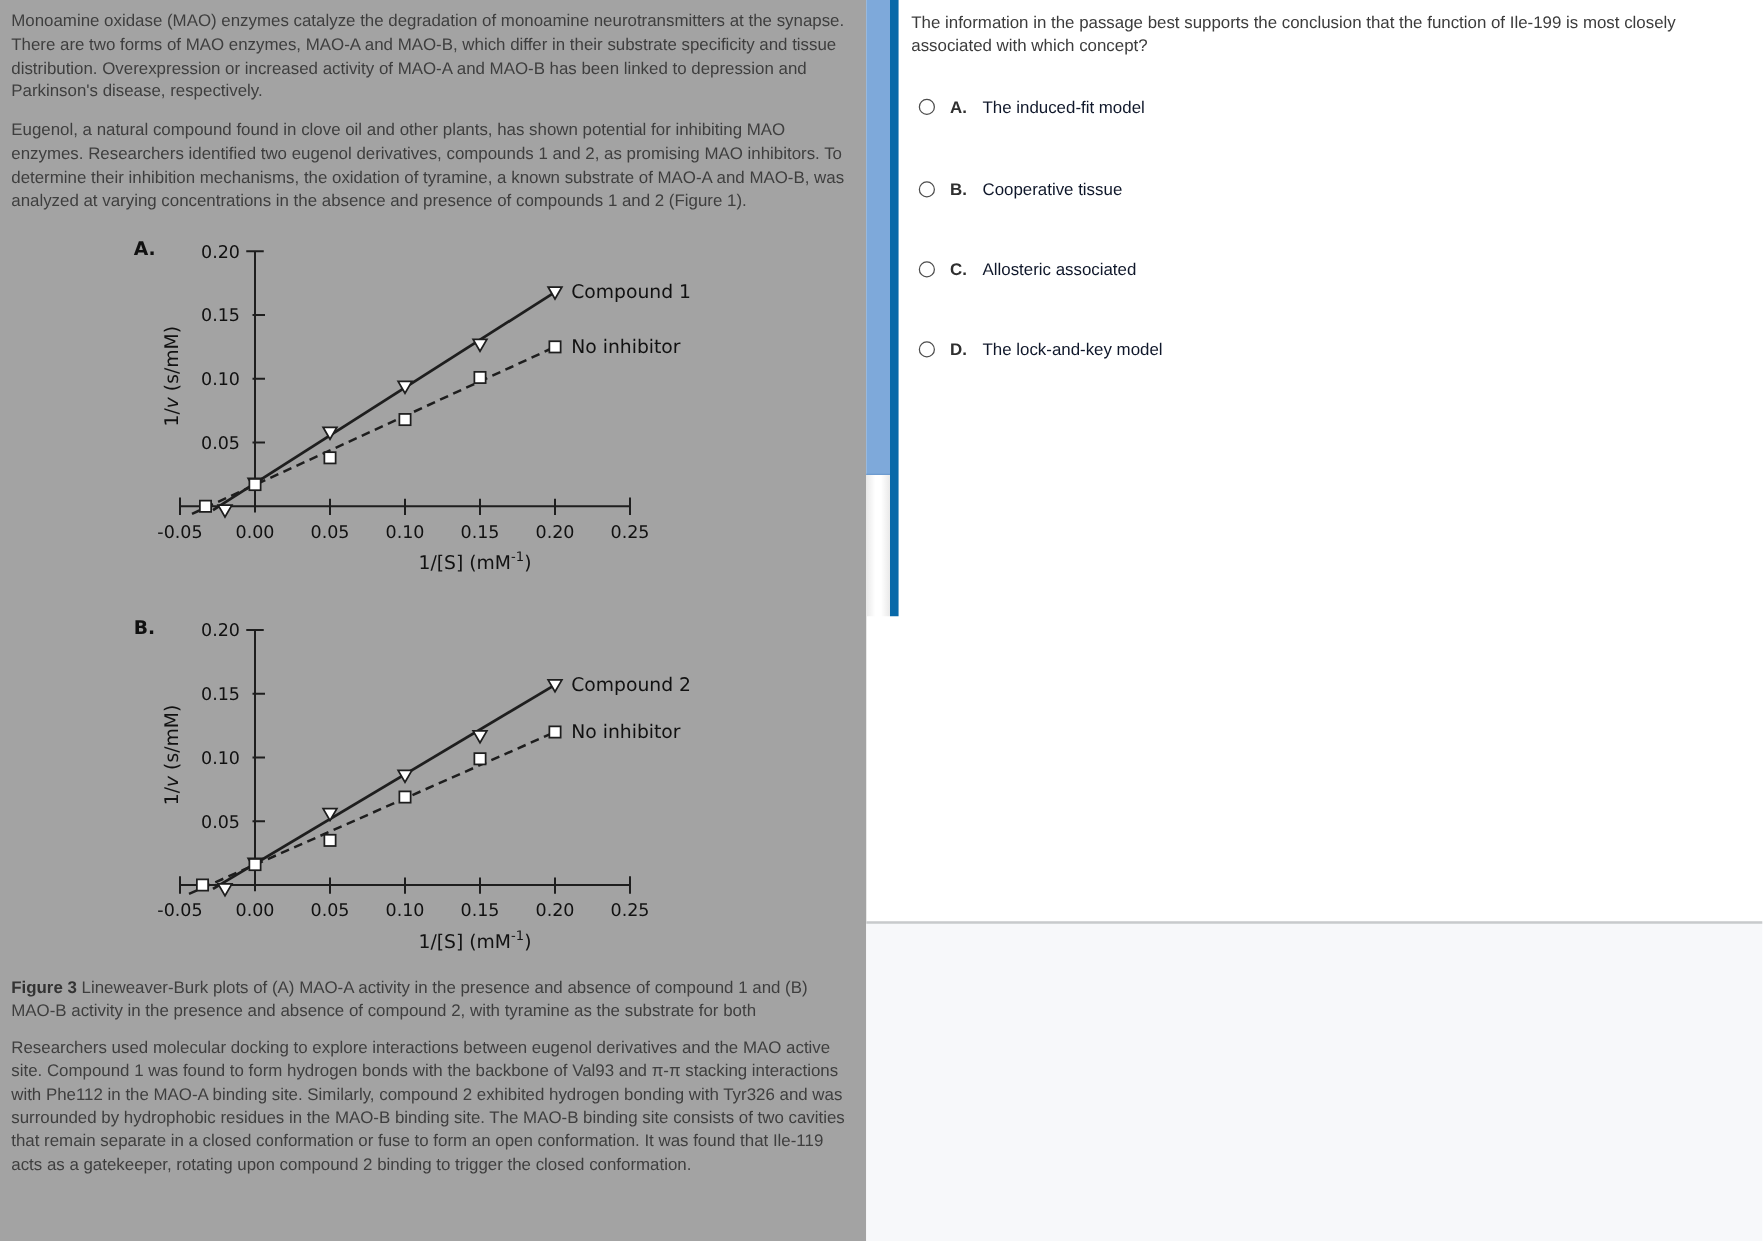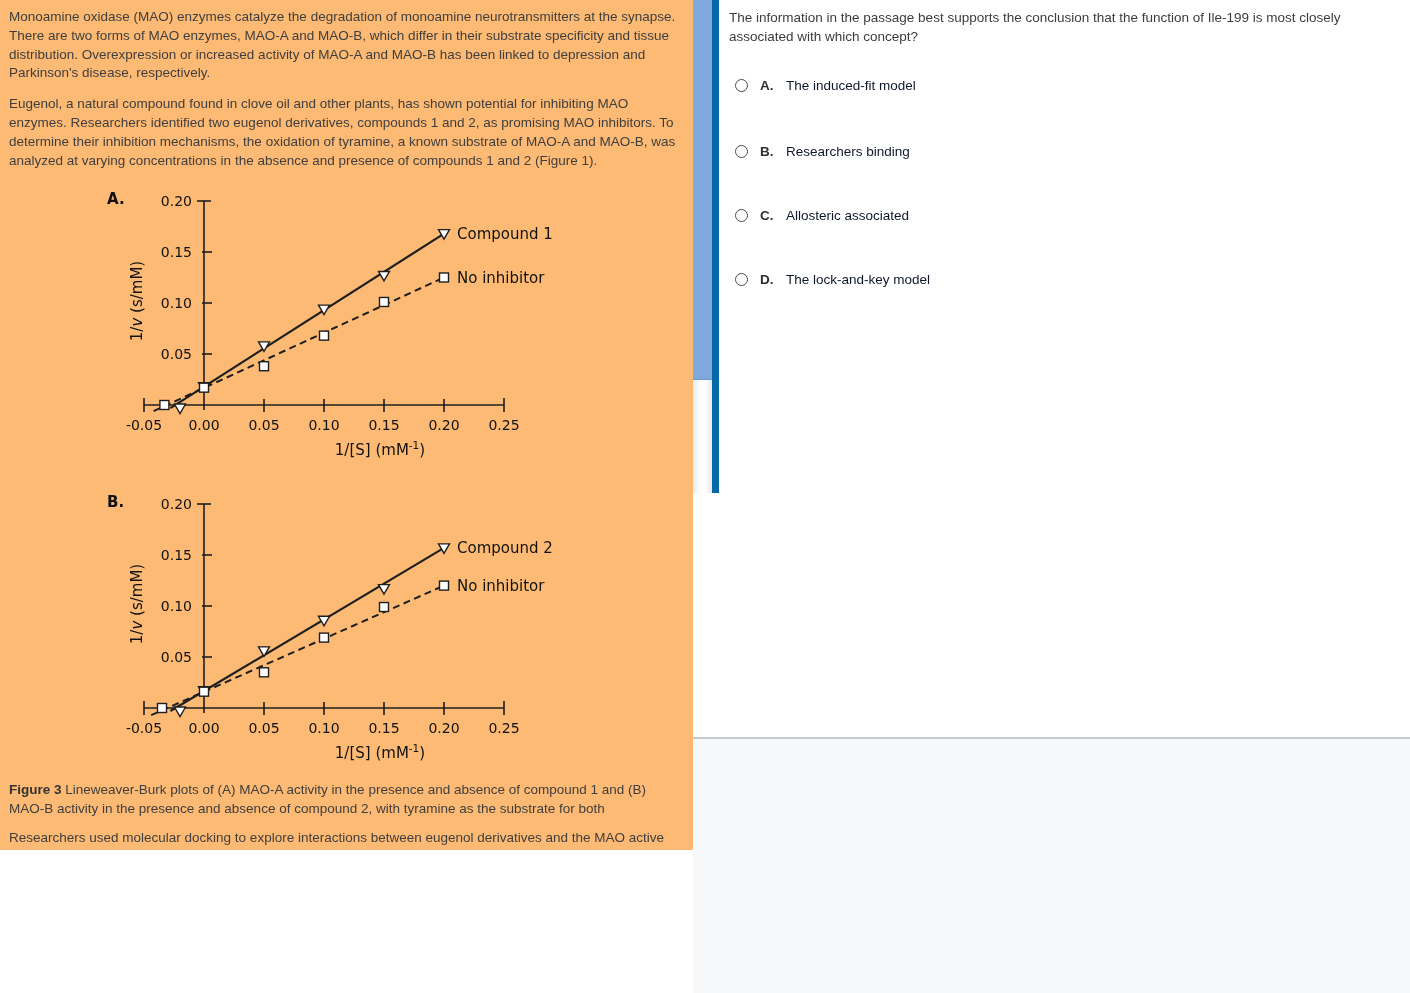--- a/index.html
+++ b/index.html
@@ -6,22 +6,22 @@
   html, body {
     width: 1410px; height: 993px; overflow: hidden;
     background: #ffffff;
     font-family: "Liberation Sans", sans-serif;
     color: #3e3e3e;
   }
   body { position: relative; }
 
   
   .passage {
-    position: absolute; left: 0; top: 0; width: 693px; height: 850px;
-    padding: 8px 0 0 9px; background: #fdba74; overflow: hidden;
+    position: absolute; left: 0; top: 0; width: 693px; height: 993px;
+    padding: 8px 0 0 9px; background: #a3a3a3; overflow: hidden;
   }
   .passage p {
     width: 676px; font-size: 13.5px; line-height: 18.8px; color: #3e3e3e;
   }
   .passage .p1 { margin-bottom: 12px; }
   .chart { display: block; margin-left: 88px; }
   .chart-a { margin-top: 13px; }
   .chart-b { margin-top: 15px; }
   .caption { margin-top: 7px; }
   .caption b { color: #333; }
@@ -180,21 +180,21 @@
   <div class="question">The information in the passage best supports the conclusion that the function of Ile-199 is most closely associated with which concept?</div>
 
   <div class="option" style="top:76px">
     <span class="radio"></span>
     <span class="letter">A.</span>
     <span class="opt-text">The induced-fit model</span>
   </div>
   <div class="option" style="top:142px">
     <span class="radio"></span>
     <span class="letter">B.</span>
-    <span class="opt-text">Researchers binding</span>
+    <span class="opt-text">Cooperative tissue</span>
   </div>
   <div class="option" style="top:206px">
     <span class="radio"></span>
     <span class="letter">C.</span>
     <span class="opt-text">Allosteric associated</span>
   </div>
   <div class="option" style="top:270px">
     <span class="radio"></span>
     <span class="letter">D.</span>
     <span class="opt-text">The lock-and-key model</span>

